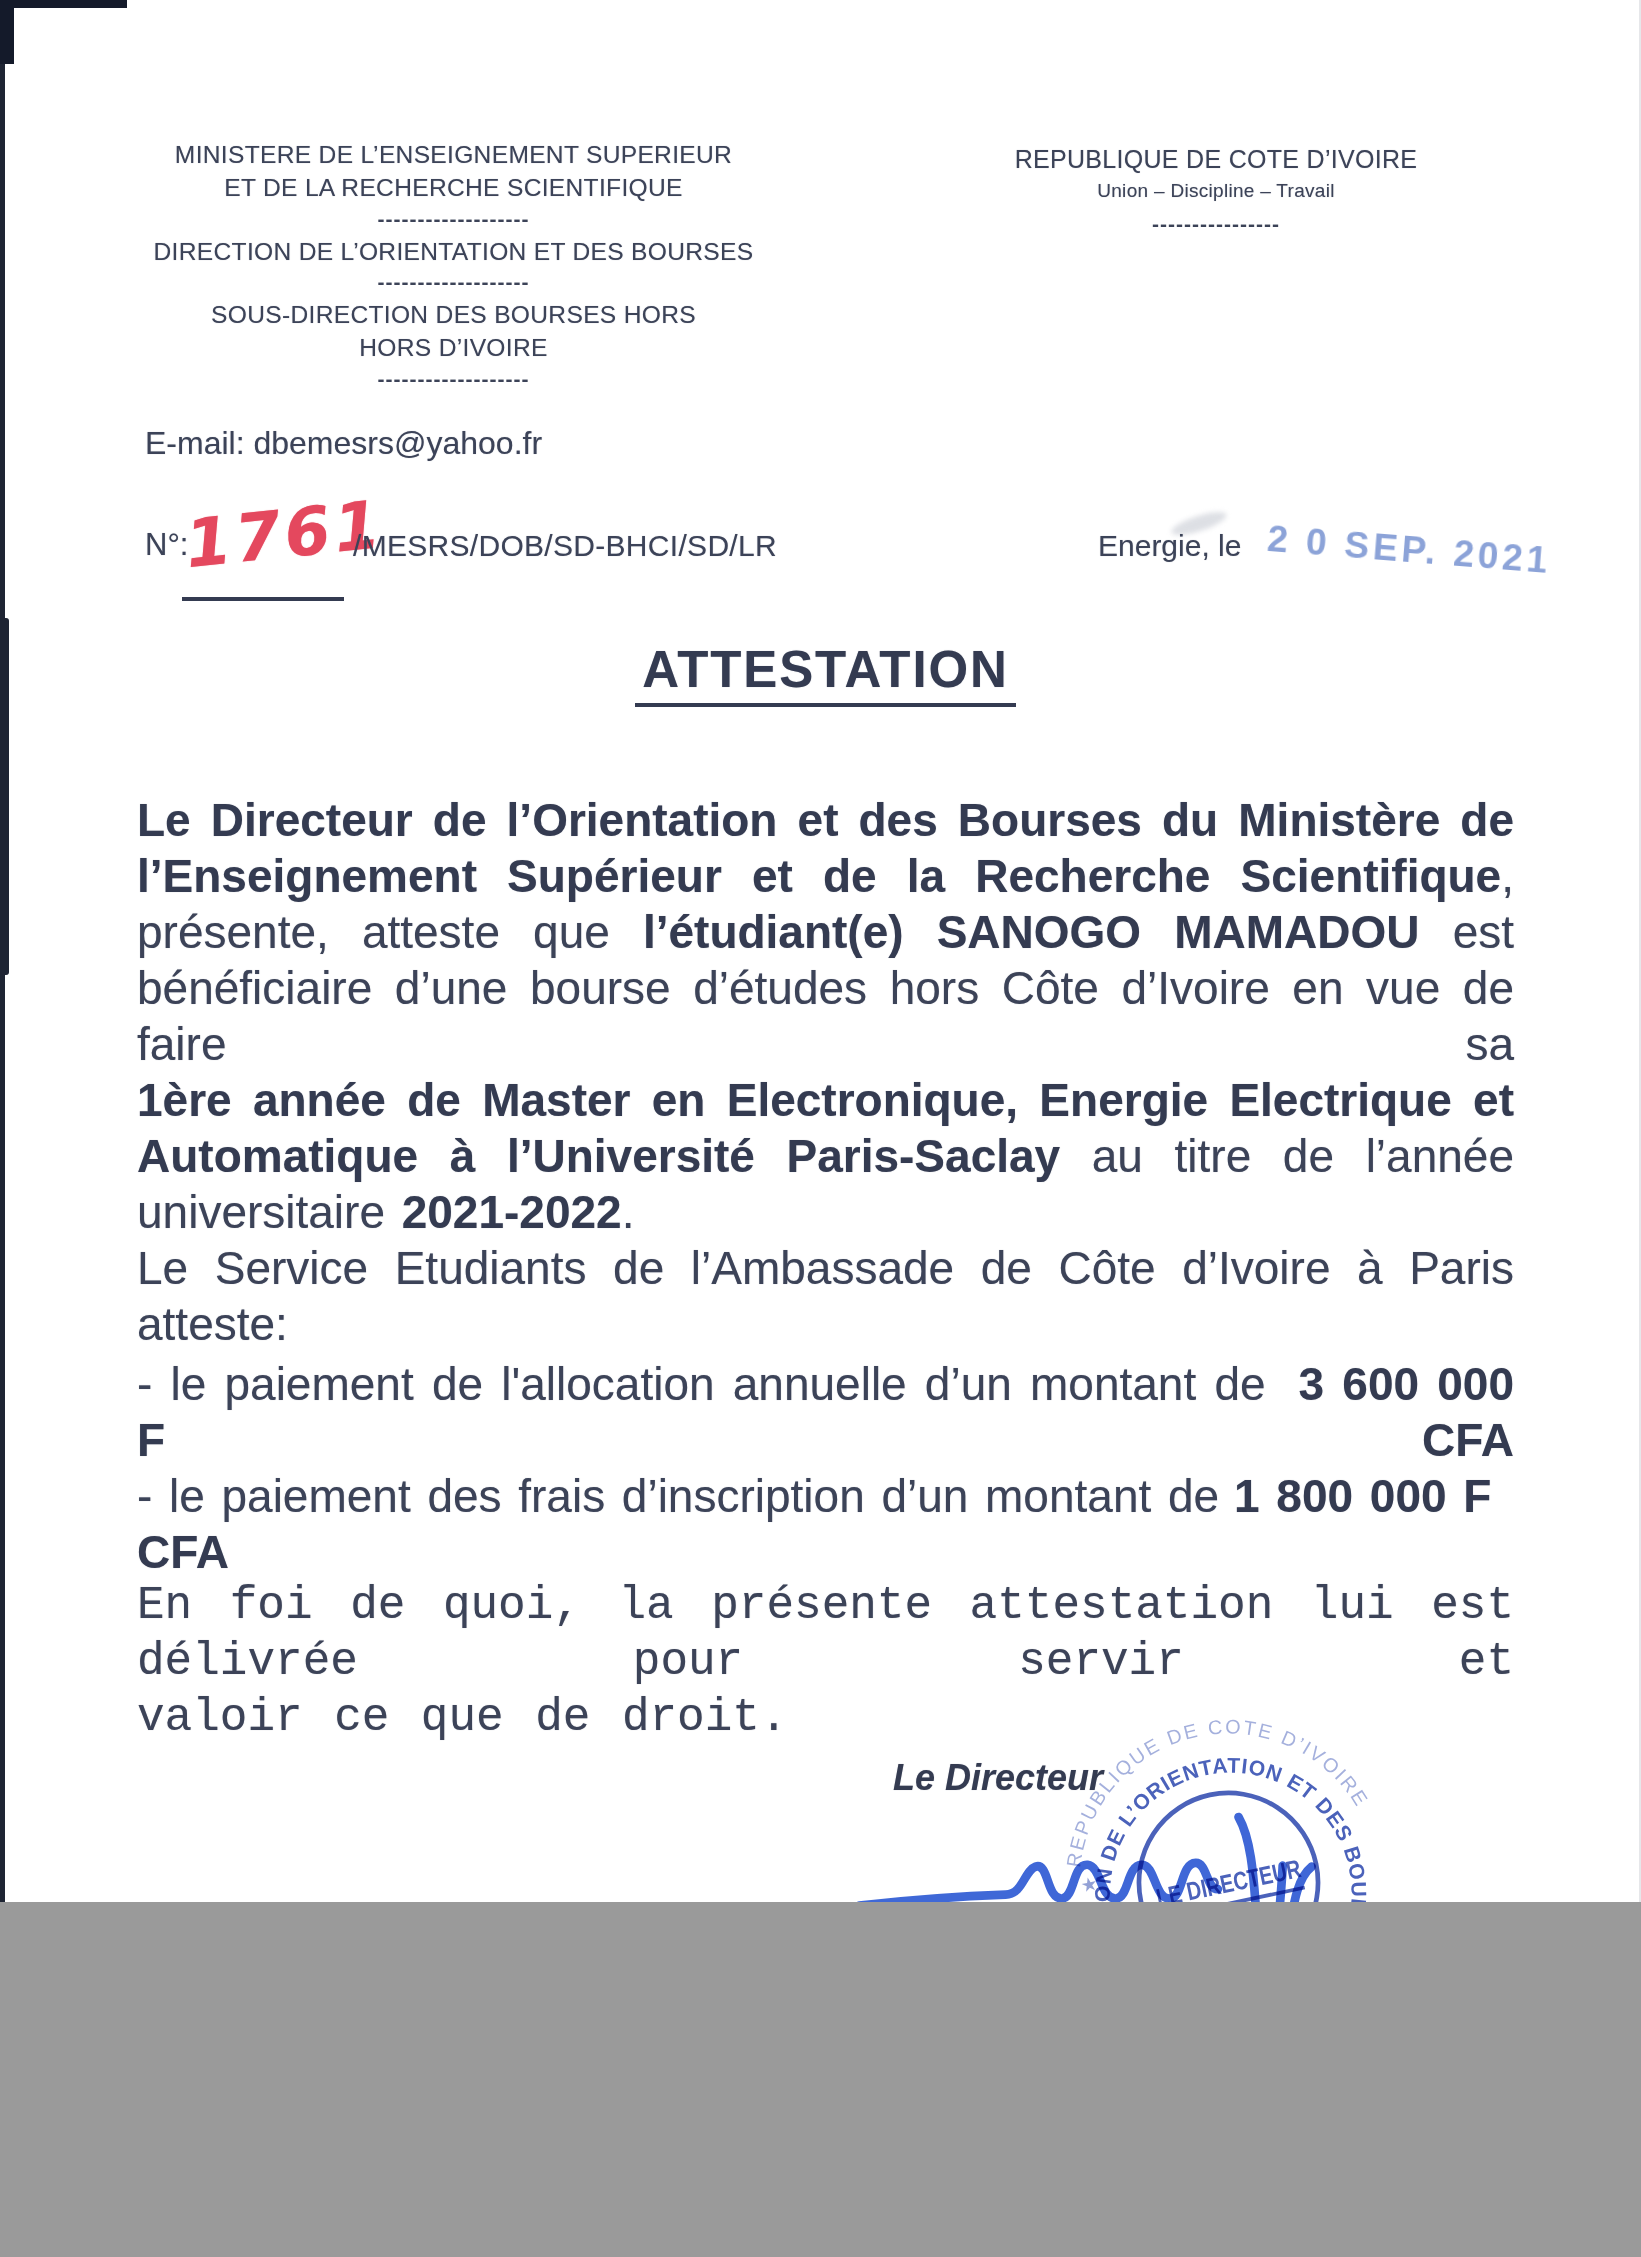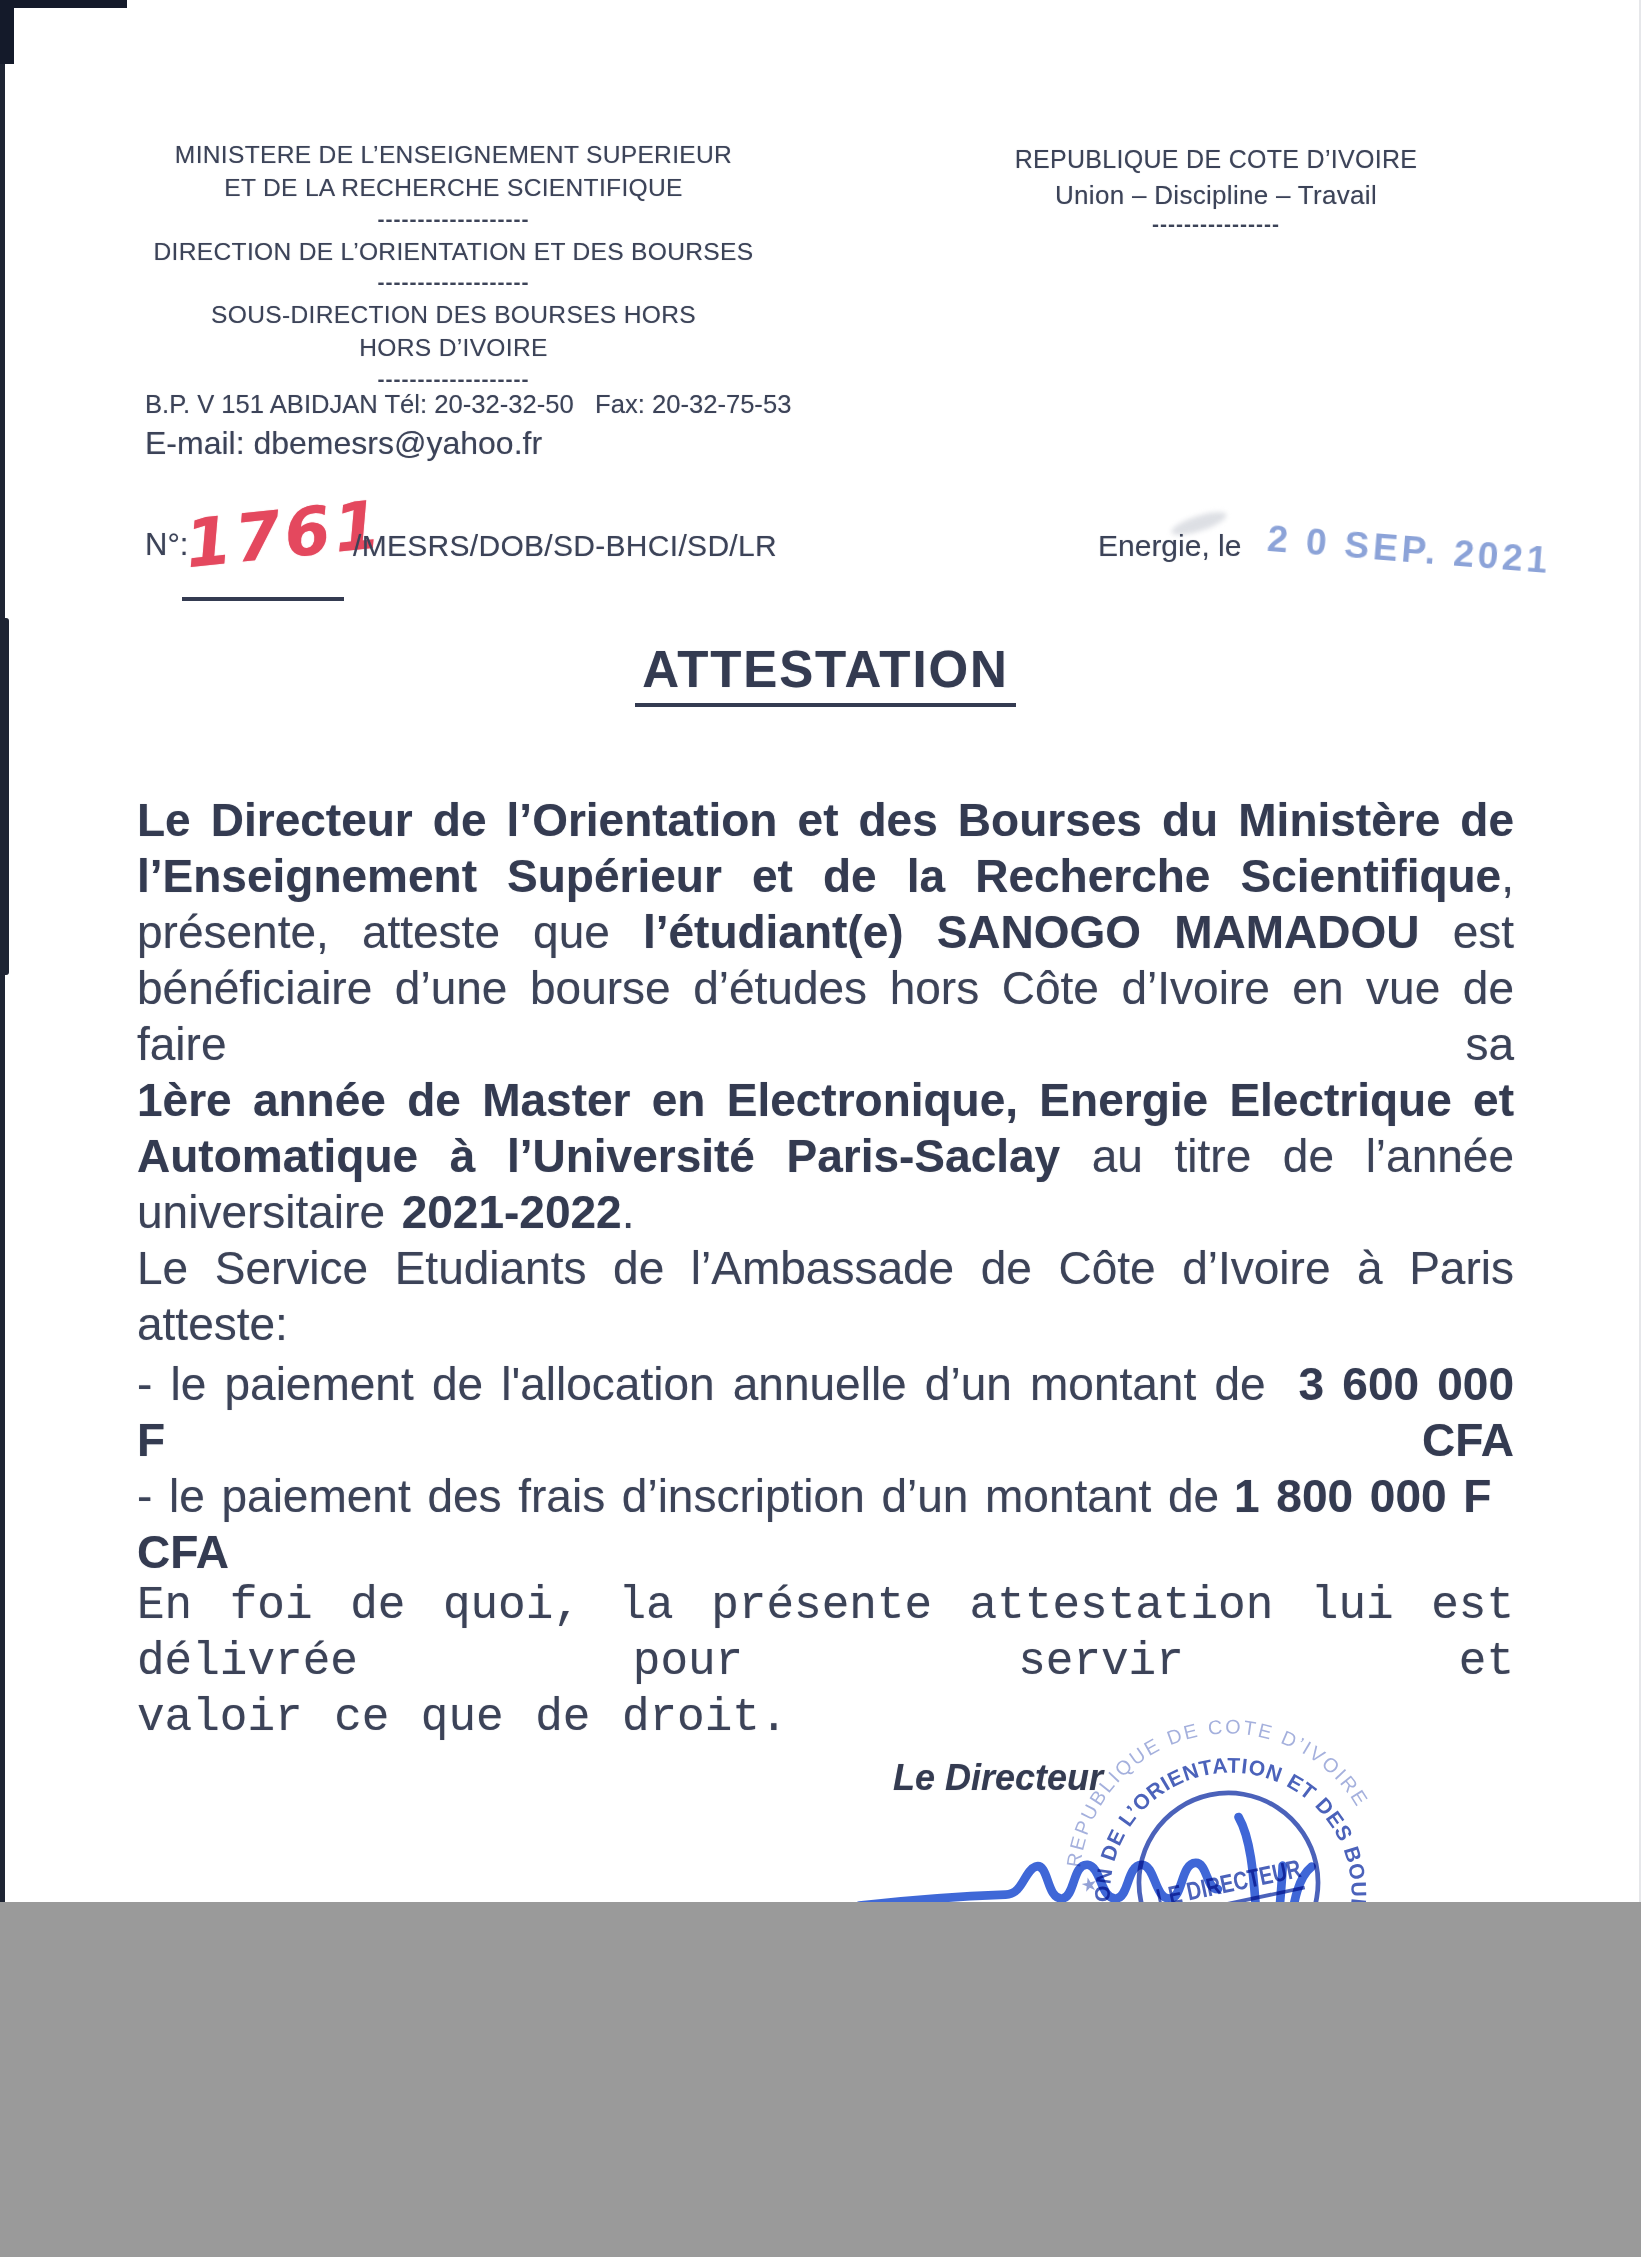--- a/index.html
+++ b/index.html
@@ -88,26 +88,25 @@
   <div class="abs hdr-left">
     <div class="hline soft" style="top:141px;">MINISTERE DE L’ENSEIGNEMENT SUPERIEUR</div>
     <div class="hline soft" style="top:174px;">ET DE LA RECHERCHE SCIENTIFIQUE</div>
     <div class="hsep" style="top:207px;">-------------------</div>
     <div class="hline soft" style="top:238px;">DIRECTION DE L’ORIENTATION ET DES BOURSES</div>
     <div class="hsep" style="top:270px;">-------------------</div>
     <div class="hline soft" style="top:301px;">SOUS-DIRECTION DES BOURSES HORS</div>
     <div class="hline soft" style="top:334px;">HORS D’IVOIRE</div>
     <div class="hsep" style="top:367px;">-------------------</div>
   </div>
-  <div class="abs contact soft">B.P. V 151 ABIDJAN Tél: 20-32-32-50 &nbsp; Fax: 20-32-75-53</div>
   <div class="abs email soft">E-mail: dbemesrs@yahoo.fr</div>
 
   <div class="abs hdr-right">
     <div class="hline soft" style="top:145px;font-size:25px;">REPUBLIQUE DE COTE D’IVOIRE</div>
-    <div class="hline soft" style="top:180px;font-size:26px;">Union – Discipline – Travail</div>
+    <div class="hline soft" style="top:180px;font-size:19px;">Union – Discipline – Travail</div>
     <div class="hsep" style="top:212px;">----------------</div>
   </div>
 
   <div class="abs refpre soft">N°:</div>
   <div class="abs refnum">1761</div>
   <div class="abs refline"></div>
   <div class="abs refsuf soft">/MESRS/DOB/SD-BHCI/SD/LR</div>
   <div class="abs place soft">Energie, le</div>
   <div class="abs datestamp">2 0 SEP. 2021</div>
 

